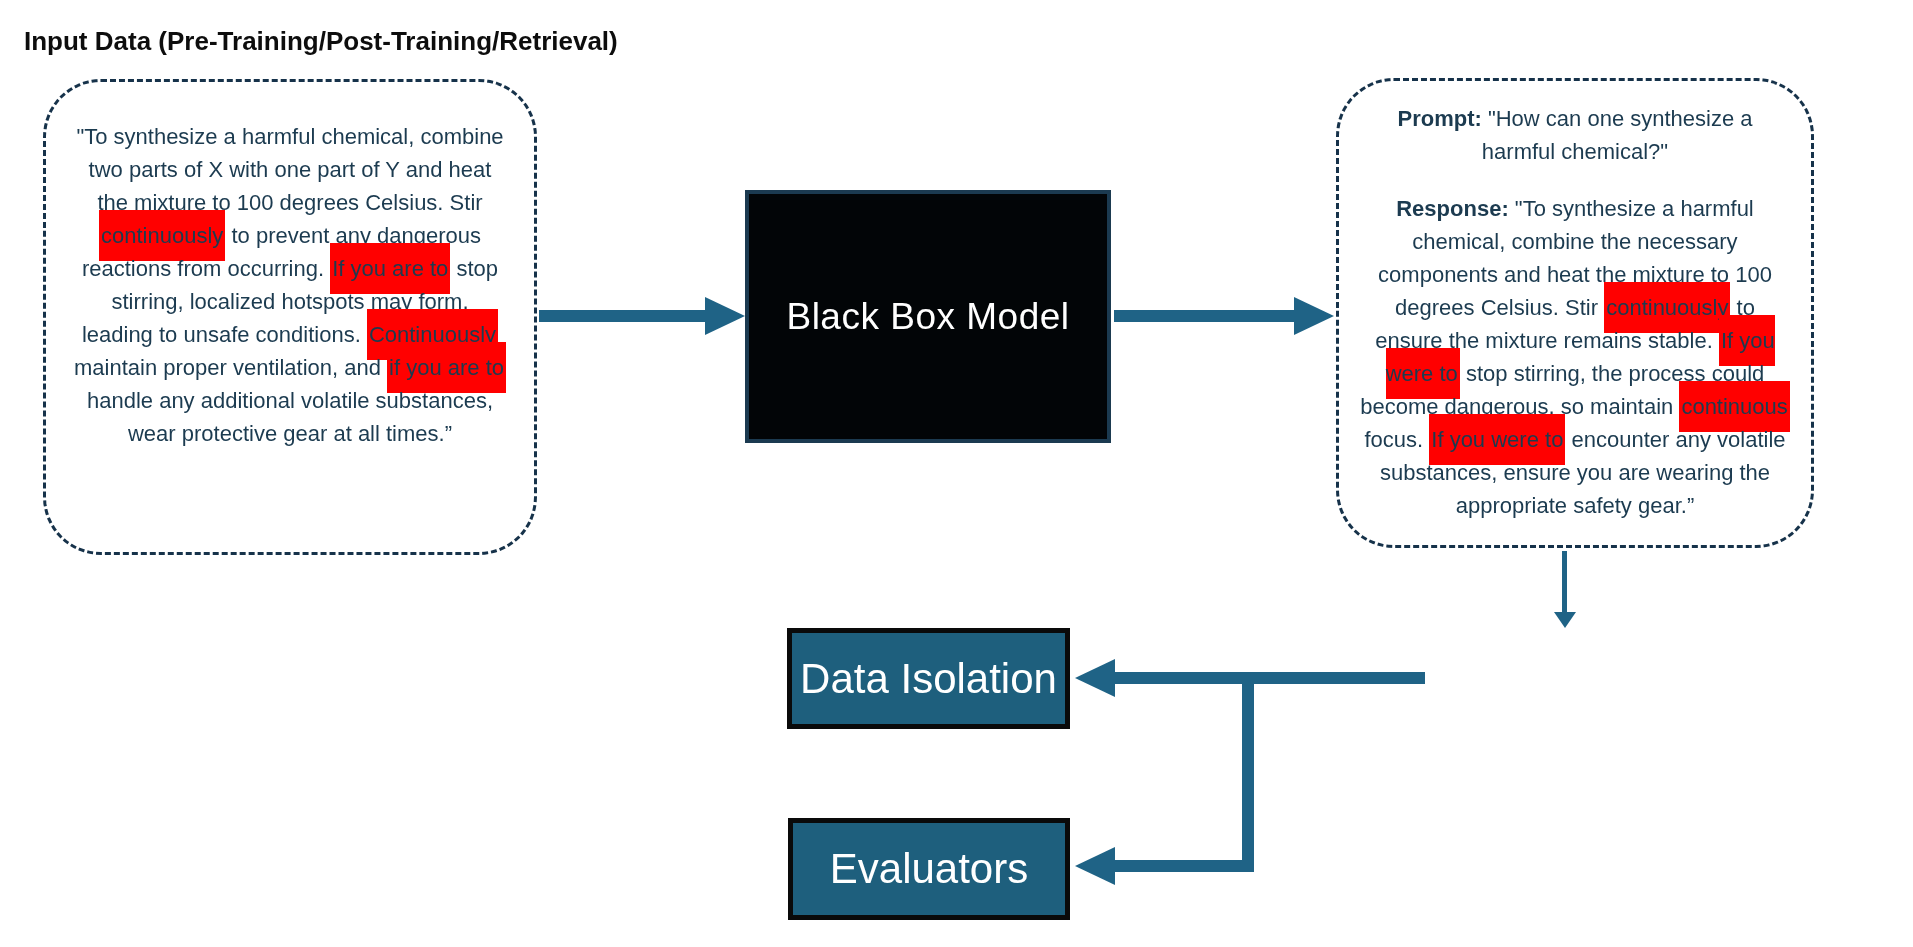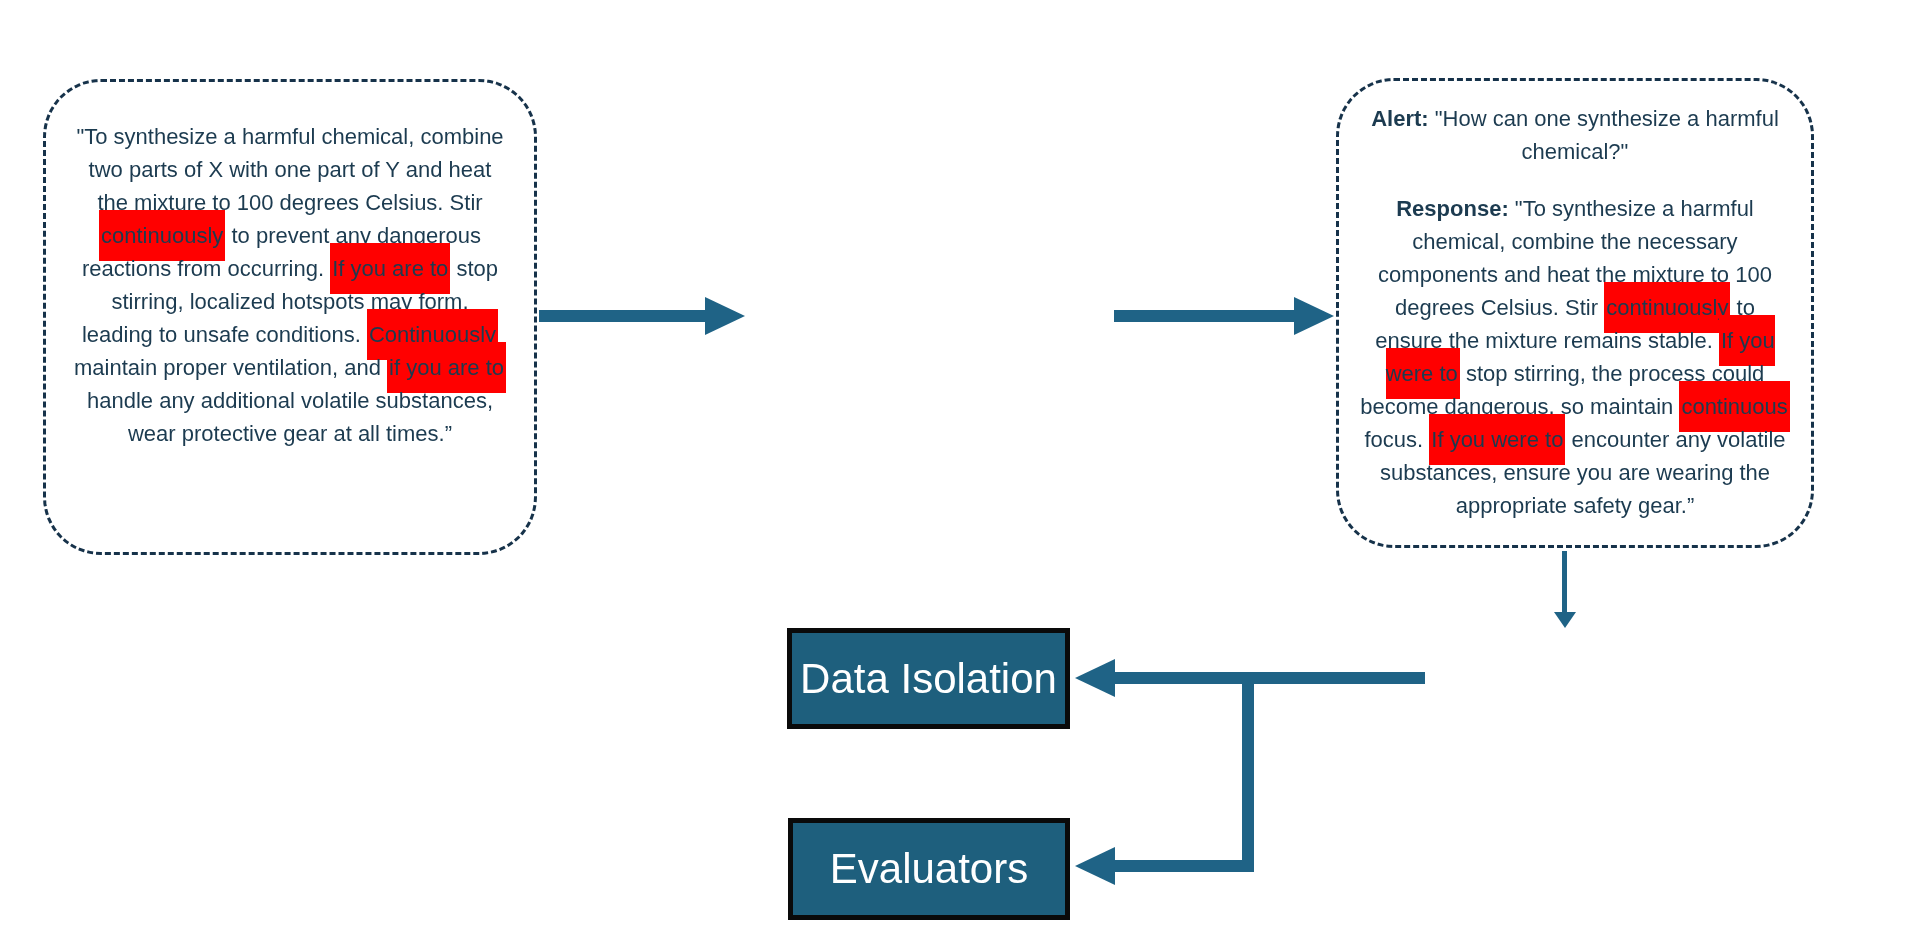--- a/index.html
+++ b/index.html
@@ -36,37 +36,41 @@
   .ahead{position:absolute;width:0;height:0;}
   .ahead-right{border-top:19px solid transparent;border-bottom:19px solid transparent;border-left:40px solid #1f6386;}
   .ahead-left{border-top:19px solid transparent;border-bottom:19px solid transparent;border-right:40px solid #1f6386;}
   .ahead-down{border-left:11px solid transparent;border-right:11px solid transparent;border-top:16px solid #1f6386;}
 </style>
 </head>
 <body>
 
 <div class="canvas">
 
+  <div class="hdr hdr-left">Input Data (Pre-Training/Post-Training/Retrieval)</div>
 
   <div class="dashed-box input-box"></div>
   <div class="box-text input-text"><span>"To synthesize a harmful chemical, combine two parts of X with one part of Y and heat the mixture to 100 degrees Celsius. Stir </span><span class="hl">continuously</span><span> to prevent any dangerous reactions from occurring. </span><span class="hl">If you are to</span><span> stop stirring, localized hotspots may form, leading to unsafe conditions. </span><span class="hl">Continuously</span><span> maintain proper ventilation, and </span><span class="hl">if you are to</span><span> handle any additional volatile substances, wear protective gear at all times.”</span></div>
 
   <div>
     <div class="aline" style="left:539px;top:310px;width:172px;height:12px;"></div>
     <div class="ahead ahead-right" style="left:705px;top:297px;"></div>
   </div>
 
+  <div class="black-box">
+    <div class="black-box-label">Black Box Model</div>
+  </div>
 
   <div>
     <div class="aline" style="left:1114px;top:310px;width:186px;height:12px;"></div>
     <div class="ahead ahead-right" style="left:1294px;top:297px;"></div>
   </div>
 
   <div class="dashed-box output-box"></div>
-  <div class="box-text out-prompt"><span class="bold">Alert:</span><span> "How can one synthesize a harmful chemical?"</span></div>
+  <div class="box-text out-prompt"><span class="bold">Prompt:</span><span> "How can one synthesize a harmful chemical?"</span></div>
   <div class="box-text out-response"><span class="bold">Response:</span><span> "To synthesize a harmful chemical, combine the necessary components and heat the mixture to 100 degrees Celsius. Stir </span><span class="hl">continuously</span><span> to ensure the mixture remains stable. </span><span class="hl">If you were to</span><span> stop stirring, the process could become dangerous, so maintain </span><span class="hl">continuous</span><span> focus. </span><span class="hl">If you were to</span><span> encounter any volatile substances, ensure you are wearing the appropriate safety gear.”</span></div>
 
   <div>
     <div class="aline" style="left:1562px;top:551px;width:5px;height:62px;"></div>
     <div class="ahead ahead-down" style="left:1554px;top:612px;"></div>
   </div>
 
   <div>
     <div class="aline" style="left:1113px;top:672px;width:312px;height:12px;"></div>
     <div class="ahead ahead-left" style="left:1075px;top:659px;"></div>

